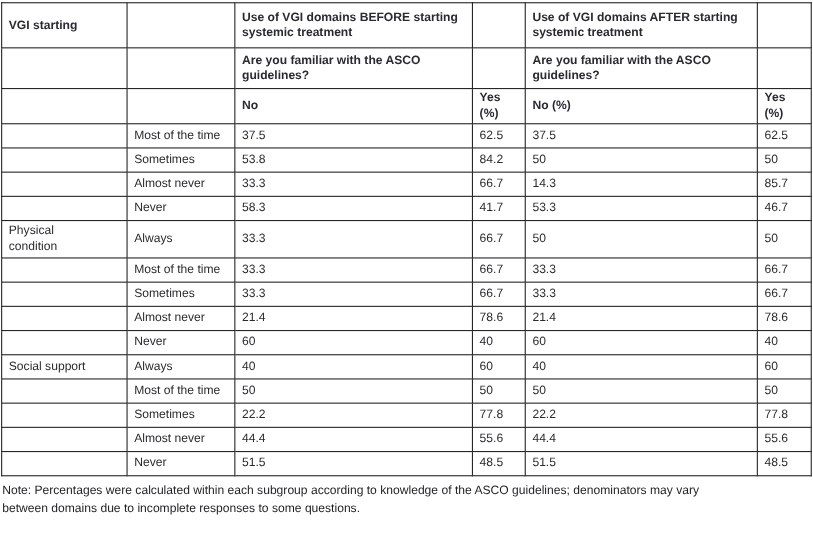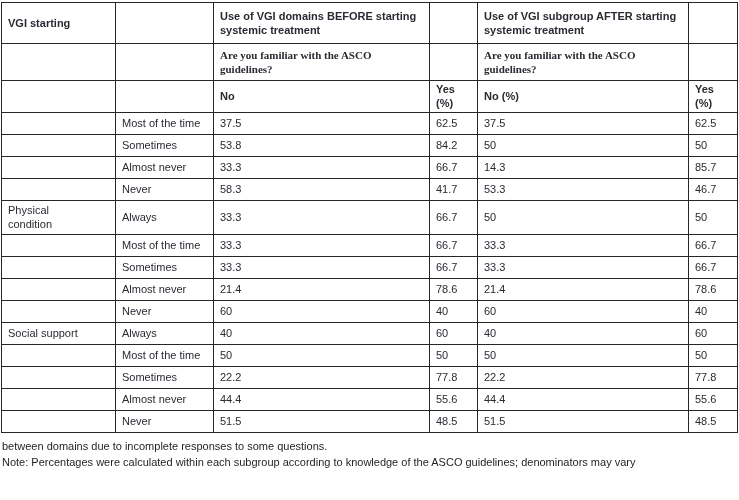--- a/index.html
+++ b/index.html
@@ -23,21 +23,21 @@
   table.results td {
     border: 1px solid #262626;
     padding: 1px 6px;
     font-size: 11px;
     line-height: 1.3;
     vertical-align: middle;
     overflow: hidden;
   }
   td.hdr { font-weight: bold; }
   tr.r-h1 { height: 41px; }
-  tr.r-h2 { height: 37px; font-family: Liberation Serif, serif; }
+  tr.r-h2 { height: 37px; }
   tr.r-h3 { height: 25px; }
   tr.r-d  { height: 22px; }
   tr.r-tall { height: 34px; margin-top: 15px; }
   .dn-narrow {
     display: inline-block;
     max-width: 64px;
   }
   .note {
     font-size: 11px;
     line-height: 1.45;
@@ -57,21 +57,21 @@
     <col style="width:211px">
     <col style="width:49px">
   </colgroup>
   <tbody>
 
     <tr class="r-h1">
       <td class="hdr">VGI starting</td>
       <td></td>
       <td class="hdr">Use of VGI domains BEFORE starting systemic treatment</td>
       <td></td>
-      <td class="hdr">Use of VGI subgroup AFTER starting systemic treatment</td>
+      <td class="hdr">Use of VGI domains AFTER starting systemic treatment</td>
       <td></td>
     </tr>
 
     <tr class="r-h2">
       <td></td>
       <td></td>
       <td class="hdr">Are you familiar with the ASCO guidelines?</td>
       <td></td>
       <td class="hdr">Are you familiar with the ASCO guidelines?</td>
       <td></td>
@@ -197,15 +197,15 @@
       <td>Never</td>
       <td>51.5</td>
       <td>48.5</td>
       <td>51.5</td>
       <td>48.5</td>
     </tr>
   </tbody>
 </table>
 
 <div class="note">
+  <div>Note: Percentages were calculated within each subgroup according to knowledge of the ASCO guidelines; denominators may vary</div>
   <div>between domains due to incomplete responses to some questions.</div>
-  <div>Note: Percentages were calculated within each subgroup according to knowledge of the ASCO guidelines; denominators may vary</div>
 </div>
 
 </body></html>

